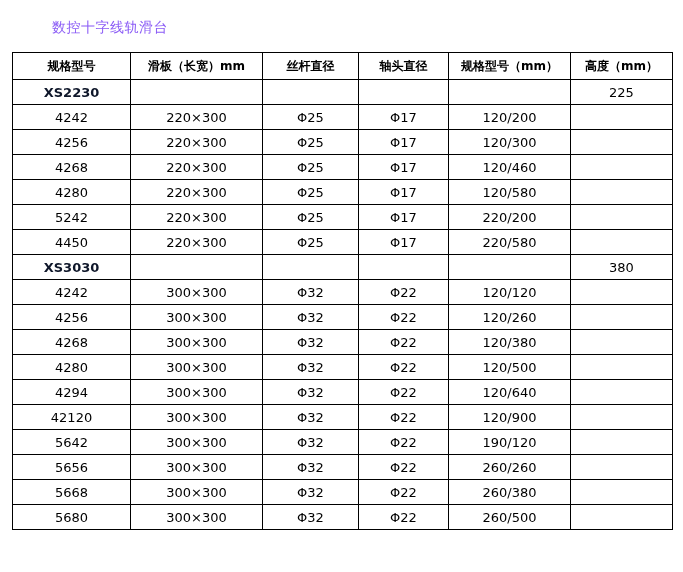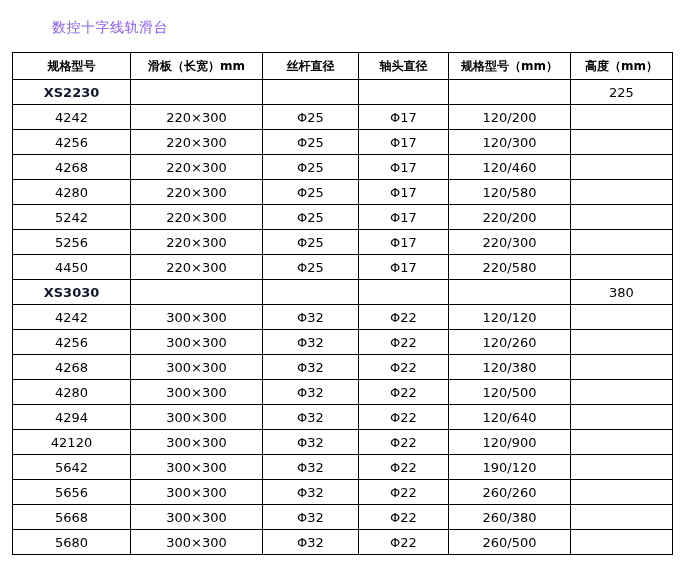--- a/index.html
+++ b/index.html
@@ -146,28 +146,20 @@
           </tr>
           <tr>
             <td class="num">5242</td>
             <td class="num">220×300</td>
             <td class="num">Φ25</td>
             <td class="num">Φ17</td>
             <td class="num">220/200</td>
             <td class="blank"></td>
           </tr>
           <tr>
-            <td class="num">5256</td>
-            <td class="num">220×300</td>
-            <td class="num">Φ25</td>
-            <td class="num">Φ17</td>
-            <td class="num">220/300</td>
-            <td class="blank"></td>
-          </tr>
-          <tr>
             <td class="num">4450</td>
             <td class="num">220×300</td>
             <td class="num">Φ25</td>
             <td class="num">Φ17</td>
             <td class="num">220/580</td>
             <td class="blank"></td>
           </tr>
           <tr>
             <td class="group">XS3030</td>
             <td class="blank"></td>

